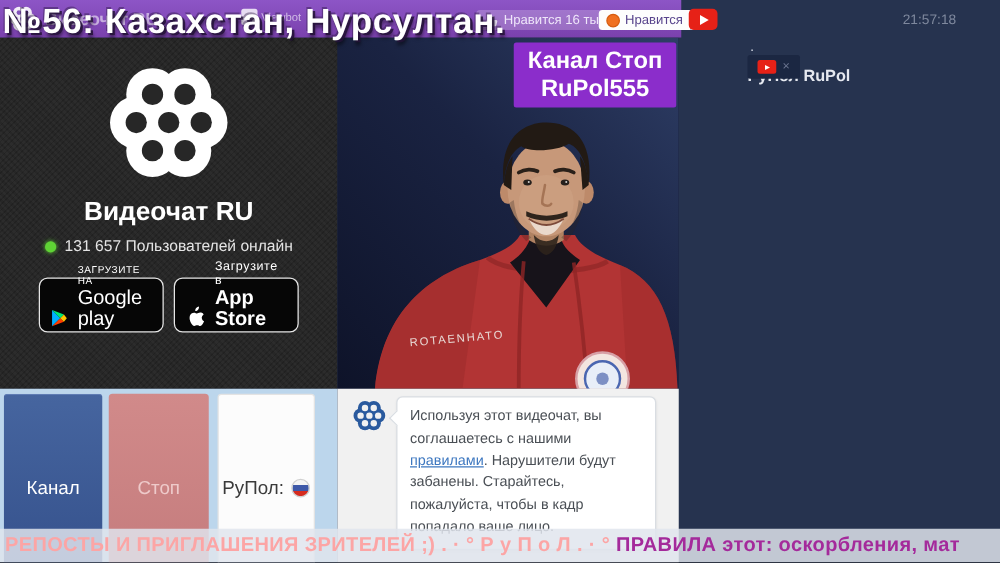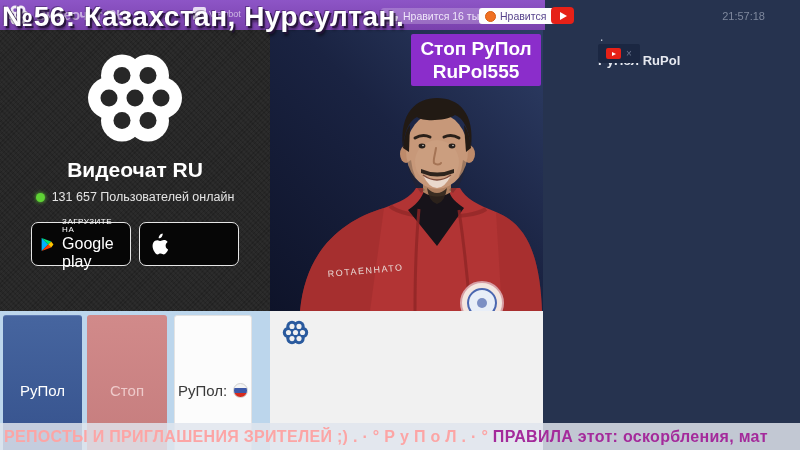--- a/index.html
+++ b/index.html
@@ -41,21 +41,21 @@
                      repeating-linear-gradient(-45deg,rgba(0,0,0,.15) 0 1px,transparent 1px 3px);}
   .sb-logo{position:absolute;left:85px;top:18px;width:100px;height:100px;}
   .sb-title{position:absolute;left:0;top:128px;width:100%;text-align:center;
     font-size:21px;font-weight:bold;color:#fff;}
   .online-row{position:absolute;left:0;top:160px;width:100%;display:flex;justify-content:center;
     align-items:center;gap:7px;}
   .online-dot{width:9px;height:9px;border-radius:50%;background:#5fd335;box-shadow:0 0 4px #5fd335;}
   .online-row span{font-size:12.5px;color:#e4e4e4;}
   .badges{position:absolute;left:4px;top:192px;width:262px;display:flex;gap:8px;justify-content:center;}
   .store-badge{width:100px;height:44px;background:#060606;border:1px solid #e6e6e6;border-radius:7px;
-    display:flex;align-items:center;padding:0 9px;gap:8px;cursor:pointer;}
+    display:flex;align-items:flex-end;padding:0 9px;gap:8px;cursor:pointer;}
   .store-badge .txt{display:flex;flex-direction:column;line-height:1.1;}
   .store-badge .cap{font-size:8px;color:#fff;letter-spacing:.5px;}
   .store-badge .nm{font-size:16px;color:#fff;}
 
   
   .video{position:absolute;left:270px;top:30px;width:273px;height:281px;background:#141a33;}
   .channel-badge{position:absolute;left:141px;top:4px;width:130px;background:#8b2dcb;border-radius:2px;
     padding:3px 2px;text-align:center;color:#fff;font-weight:bold;font-size:19px;line-height:1.22;z-index:8;}
 
   
@@ -188,20 +188,24 @@
         </svg>
         <div class="txt">
           <span class="cap">ЗАГРУЗИТЕ НА</span>
           <span class="nm">Google play</span>
         </div>
       </div>
       <div class="store-badge">
         <svg width="20" height="24" viewBox="0 0 20 24">
           <path fill="#fff" d="M13.6,1.6c-1,0.1-2.2,0.7-2.9,1.6c-0.6,0.8-1.2,2-1,3.1c1.1,0.1,2.3-0.6,3-1.4C13.4,4,13.9,2.8,13.6,1.6z M16.6,13.7c0-2.4,2-3.6,2.1-3.7c-1.1-1.7-2.9-1.9-3.5-1.9c-1.5-0.2-2.9,0.9-3.7,0.9c-0.8,0-1.9-0.9-3.2-0.8C6.7,8.2,5.2,9.1,4.4,10.5c-1.7,2.9-0.4,7.2,1.2,9.5c0.8,1.2,1.7,2.4,3,2.4c1.2-0.1,1.7-0.8,3.1-0.8c1.5,0,1.9,0.8,3.2,0.8c1.3,0,2.1-1.2,2.9-2.3c0.9-1.3,1.3-2.6,1.3-2.7C19,17.3,16.6,16.4,16.6,13.7z"></path>
         </svg>
+        <div class="txt">
+          <span class="cap" style="font-size:10px">Загрузите в</span>
+          <span class="nm" style="font-weight:bold">App Store</span>
+        </div>
       </div>
     </div>
   </div>
 
   <div class="video">
     <svg width="273" height="281" viewBox="0 0 273 281">
       <defs>
         <linearGradient id="vbg" x1="1" y1="0" x2="0" y2="1">
           <stop offset="0" stop-color="#2e3e66"></stop>
             <stop offset="0.45" stop-color="#1a2342"></stop>
@@ -252,40 +256,40 @@
       <path d="M151,139 Q167,146 184,139 L184,143 Q167,150 151,143 Z" fill="#2e241c"></path>
 
       <path d="M153,145 Q167,155 181,145 Q175,158 167,158 Q159,158 153,145 Z" fill="#ead9cc"></path>
       <path d="M153,145 Q167,155 181,145" stroke="#7c4a3a" stroke-width="1.4" fill="none"></path>
 
       <path d="M157,158 Q167,168 177,158 Q175,172 167,174 Q159,172 157,158 Z" fill="#2e241c" opacity="0.9"></path>
       <path d="M141,130 Q143,150 155,160 L151,163 Q139,150 138,132 Z" fill="#2e241c" opacity="0.28"></path>
       <path d="M193,130 Q191,150 179,160 L183,163 Q195,150 196,132 Z" fill="#2e241c" opacity="0.28"></path>
     </svg>
     <div class="channel-badge">
-      <div>Стоп РуПол</div>
+      <div>Канал Стоп</div>
       <div>RuPol555</div>
     </div>
   </div>
 
   <div class="chat">
     <span class="chat-author">РуПол RuPol</span>
     <span class="chat-time">21:57:18</span>
     <span class="chat-msg">.</span>
     <div class="chat-chip">
       <div class="chip-yt">
           <div class="tri"></div>
         </div>
       <span class="chip-x">×</span>
     </div>
   </div>
 
   <div class="controls">
     <div class="ctl-btn btn-start">
-      <span>РуПол</span>
+      <span>Канал</span>
     </div>
     <div class="ctl-btn btn-stop">
       <span>Стоп</span>
     </div>
     <div class="ctl-btn btn-country">
       <span>РуПол:</span>
       <div class="flag-ru"></div>
     </div>
   </div>
 
@@ -303,19 +307,22 @@
       <g fill="#f1f1f1">
         <circle cx="76" cy="50" r="9.5"></circle>
           <circle cx="63" cy="72.5" r="9.5"></circle>
           <circle cx="37" cy="72.5" r="9.5"></circle>
         <circle cx="24" cy="50" r="9.5"></circle>
           <circle cx="37" cy="27.5" r="9.5"></circle>
           <circle cx="63" cy="27.5" r="9.5"></circle>
         <circle cx="50" cy="50" r="9.5"></circle>
       </g>
     </svg>
+    <div class="bubble">
+      <span>Используя этот видеочат, вы соглашаетесь с нашими </span><a>правилами</a><span>. Нарушители будут забанены. Старайтесь, пожалуйста, чтобы в кадр попадало ваше лицо.</span>
+    </div>
   </div>
 
   <div class="marquee">
     <span class="mq1">РЕПОСТЫ И ПРИГЛАШЕНИЯ ЗРИТЕЛЕЙ ;)  . · ° Р у П о Л . · °  </span><span class="mq2">ПРАВИЛА этот: оскорбления, мат</span>
   </div>
 
 </div>
 
 </body></html>

